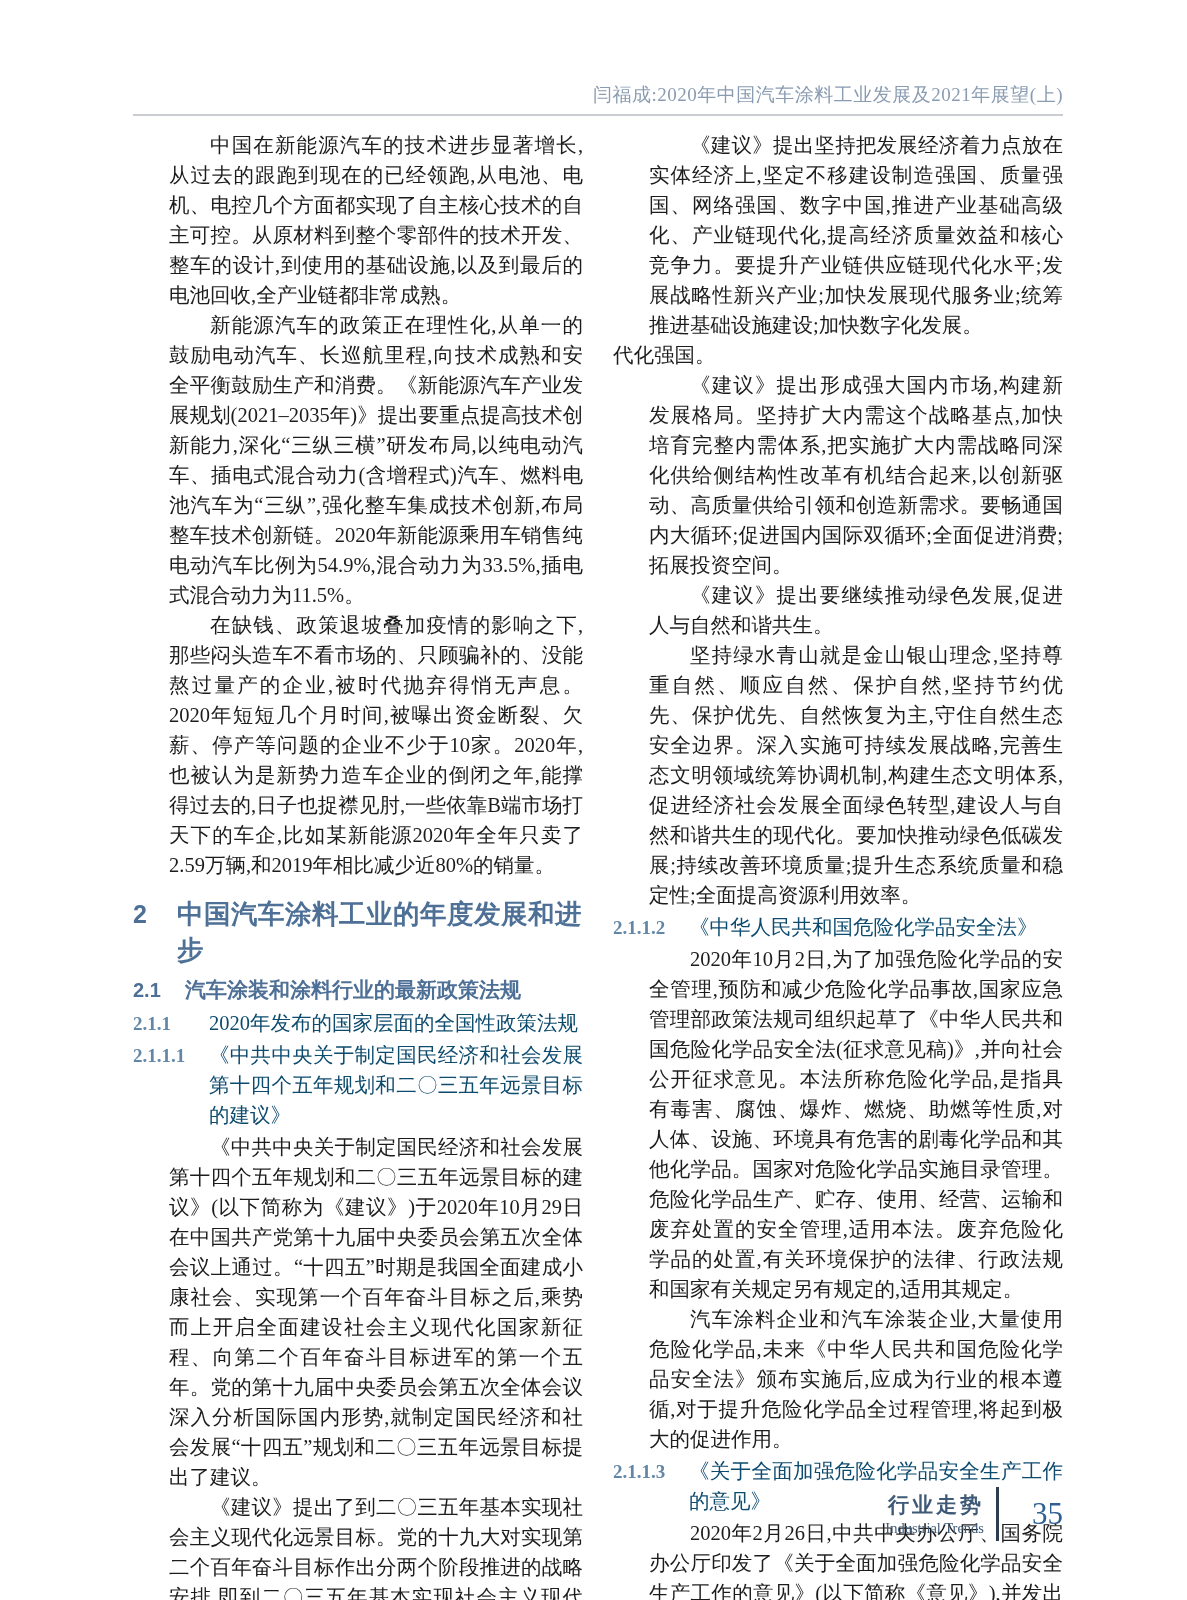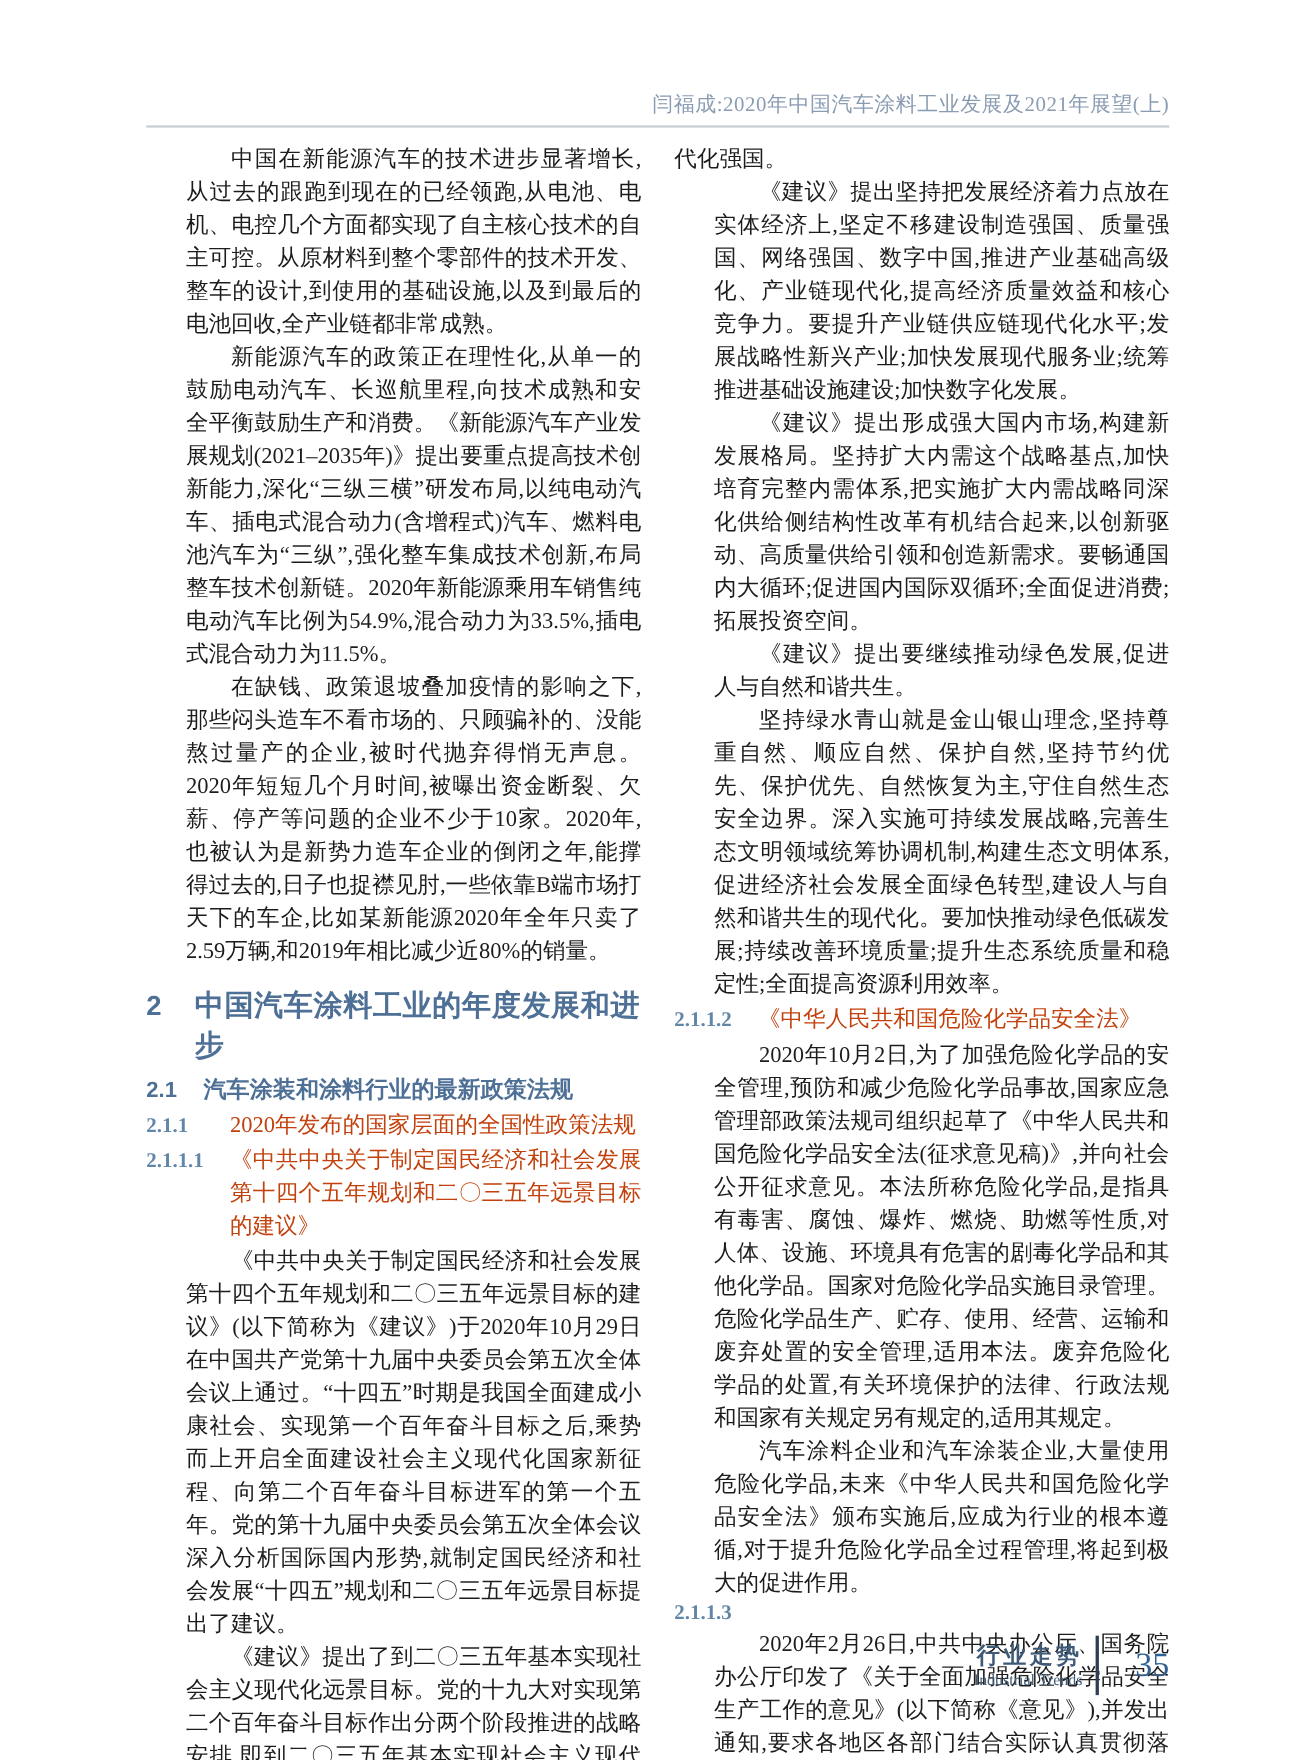--- a/index.html
+++ b/index.html
@@ -18,21 +18,21 @@
         font-family:"Liberation Sans","DejaVu Sans",sans-serif;font-weight:bold;color:#4e7096;}
   .h2num{font-size:25px;width:44px;flex-shrink:0;}
   .h2title{font-size:26.5px;letter-spacing:0.5px;}
   .h3row{display:flex;align-items:baseline;margin:4px 0 4px 0;
         font-family:"Liberation Sans","DejaVu Sans",sans-serif;font-weight:bold;color:#4e7096;}
   .h3num{font-size:20px;width:52px;flex-shrink:0;}
   .h3title{font-size:21px;}
   .clause{display:flex;align-items:baseline;margin:2px 0;}
   .cnum{font-family:Liberation Serif, serif;font-weight:bold;
         font-size:19px;color:#6286a8;width:76px;flex-shrink:0;}
-  .ctitle{font-size:20.5px;line-height:30px;color:#c2410c;text-align:justify;flex:1;}
+  .ctitle{font-size:20.5px;line-height:30px;color:#0c4a6e;text-align:justify;flex:1;}
   .footer{position:absolute;top:1487px;right:124px;display:flex;align-items:center;}
   .footer-labels{text-align:right;margin-right:12px;}
   .footer-cn{font-family:"Liberation Sans","DejaVu Sans",sans-serif;font-weight:bold;
         font-size:21px;color:#3f5a77;letter-spacing:3px;}
   .footer-en{font-family:"Liberation Serif","DejaVu Serif",serif;
         font-size:14.5px;color:#3f5a77;margin-top:1px;}
   .footer-bar{width:3px;height:54px;background:#2c3e50;margin-right:13px;}
   .footer-page{font-family:"Liberation Serif","DejaVu Serif",serif;
         font-size:31px;color:#2f5f95;margin-left:20px;}
 </style>
@@ -69,36 +69,37 @@
       <div class="clause">
         <span class="cnum">2.1.1.1</span>
         <span class="ctitle">《中共中央关于制定国民经济和社会发展第十四个五年规划和二〇三五年远景目标的建议》</span>
       </div>
 
       <p class="para indent">《中共中央关于制定国民经济和社会发展第十四个五年规划和二〇三五年远景目标的建议》(以下简称为《建议》)于2020年10月29日在中国共产党第十九届中央委员会第五次全体会议上通过。“十四五”时期是我国全面建成小康社会、实现第一个百年奋斗目标之后,乘势而上开启全面建设社会主义现代化国家新征程、向第二个百年奋斗目标进军的第一个五年。党的第十九届中央委员会第五次全体会议深入分析国际国内形势,就制定国民经济和社会发展“十四五”规划和二〇三五年远景目标提出了建议。</p>
       <p class="para indent">《建议》提出了到二〇三五年基本实现社会主义现代化远景目标。党的十九大对实现第二个百年奋斗目标作出分两个阶段推进的战略安排,即到二〇三五年基本实现社会主义现代化,到本世纪中叶把我国建成富强民主文明和谐美丽的社会主义现</p>
     </div>
 
     <div class="col">
+      <p class="para indent">《建议》提出坚持把发展经济着力点放在实体经济上,坚定不移建设制造强国、质量强国、网络强国、数字中国,推进产业基础高级化、产业链现代化,提高经济质量效益和核心竞争力。要提升产业链供应链现代化水平;发展战略性新兴产业;加快发展现代服务业;统筹推进基础设施建设;加快数字化发展。</p>
       <p class="para">代化强国。</p>
-      <p class="para indent">《建议》提出坚持把发展经济着力点放在实体经济上,坚定不移建设制造强国、质量强国、网络强国、数字中国,推进产业基础高级化、产业链现代化,提高经济质量效益和核心竞争力。要提升产业链供应链现代化水平;发展战略性新兴产业;加快发展现代服务业;统筹推进基础设施建设;加快数字化发展。</p>
       <p class="para indent">《建议》提出形成强大国内市场,构建新发展格局。坚持扩大内需这个战略基点,加快培育完整内需体系,把实施扩大内需战略同深化供给侧结构性改革有机结合起来,以创新驱动、高质量供给引领和创造新需求。要畅通国内大循环;促进国内国际双循环;全面促进消费;拓展投资空间。</p>
       <p class="para indent">《建议》提出要继续推动绿色发展,促进人与自然和谐共生。</p>
       <p class="para indent">坚持绿水青山就是金山银山理念,坚持尊重自然、顺应自然、保护自然,坚持节约优先、保护优先、自然恢复为主,守住自然生态安全边界。深入实施可持续发展战略,完善生态文明领域统筹协调机制,构建生态文明体系,促进经济社会发展全面绿色转型,建设人与自然和谐共生的现代化。要加快推动绿色低碳发展;持续改善环境质量;提升生态系统质量和稳定性;全面提高资源利用效率。</p>
 
       <div class="clause">
         <span class="cnum">2.1.1.2</span>
         <span class="ctitle">《中华人民共和国危险化学品安全法》</span>
       </div>
 
       <p class="para indent">2020年10月2日,为了加强危险化学品的安全管理,预防和减少危险化学品事故,国家应急管理部政策法规司组织起草了《中华人民共和国危险化学品安全法(征求意见稿)》,并向社会公开征求意见。本法所称危险化学品,是指具有毒害、腐蚀、爆炸、燃烧、助燃等性质,对人体、设施、环境具有危害的剧毒化学品和其他化学品。国家对危险化学品实施目录管理。危险化学品生产、贮存、使用、经营、运输和废弃处置的安全管理,适用本法。废弃危险化学品的处置,有关环境保护的法律、行政法规和国家有关规定另有规定的,适用其规定。</p>
       <p class="para indent">汽车涂料企业和汽车涂装企业,大量使用危险化学品,未来《中华人民共和国危险化学品安全法》颁布实施后,应成为行业的根本遵循,对于提升危险化学品全过程管理,将起到极大的促进作用。</p>
 
       <div class="clause">
         <span class="cnum">2.1.1.3</span>
+        <span class="ctitle">《关于全面加强危险化学品安全生产工作的意见》</span>
       </div>
 
       <p class="para indent">2020年2月26日,中共中央办公厅、国务院办公厅印发了《关于全面加强危险化学品安全生产工作的意见》(以下简称《意见》),并发出通知,要求各地区各部门结合实际认真贯彻落实。</p>
       <p class="para indent">《意见》的总体要求:以习近平新时代中国特色社</p>
     </div>
 
   </div>
 
   <div class="footer">
     <div class="footer-labels">

